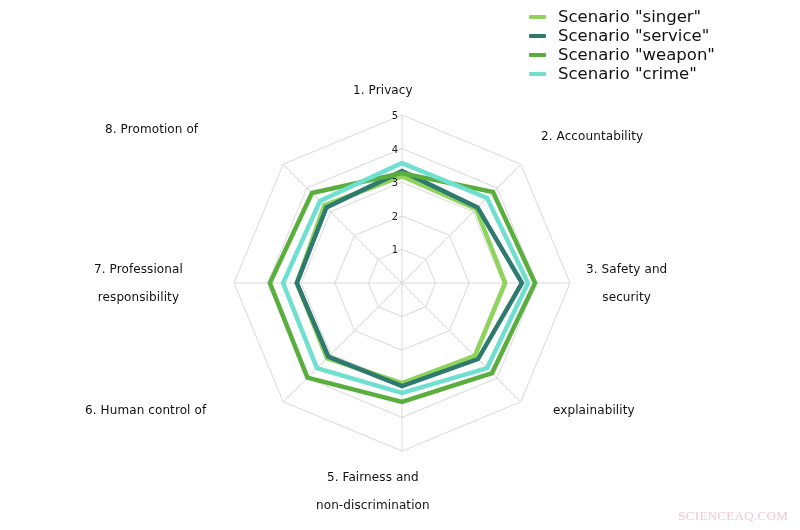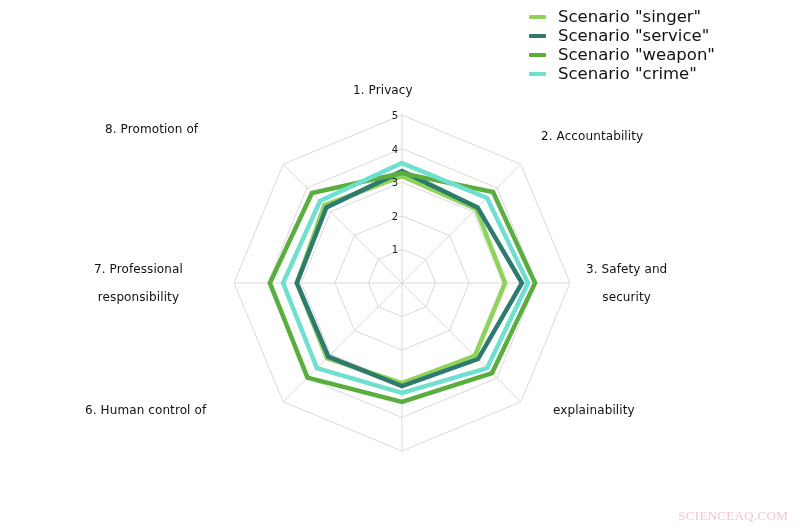--- a/index.html
+++ b/index.html
@@ -76,20 +76,22 @@
   <div>2. Accountability</div>
 </div>
 <div class="axis-label" style="left:586px; top:255px;">
   <div>3. Safety and</div>
   <div>security</div>
 </div>
 <div class="axis-label" style="left:553px; top:396px;">
   <div>explainability</div>
 </div>
 <div class="axis-label" style="left:316px; top:463px;">
+  <div>5. Fairness and</div>
+  <div>non-discrimination</div>
 </div>
 <div class="axis-label" style="left:85px; top:396px;">
   <div>6. Human control of</div>
 </div>
 <div class="axis-label" style="left:86px; top:255px;margin-left:8px;">
   <div>7. Professional</div>
   <div>responsibility</div>
 </div>
 <div class="axis-label" style="left:105px; top:115px;">
   <div>8. Promotion of</div>

